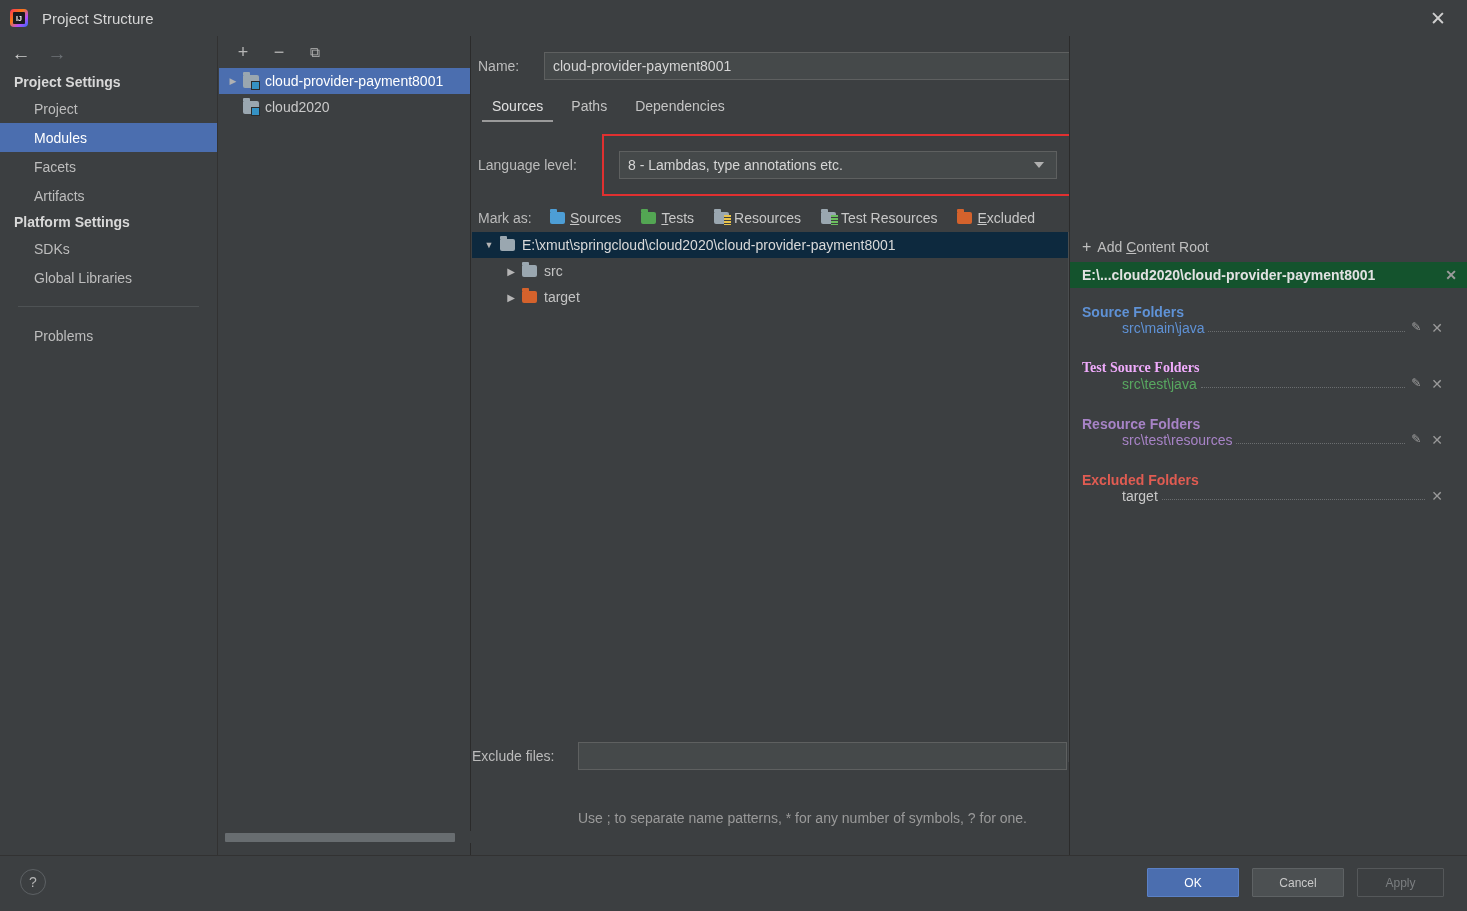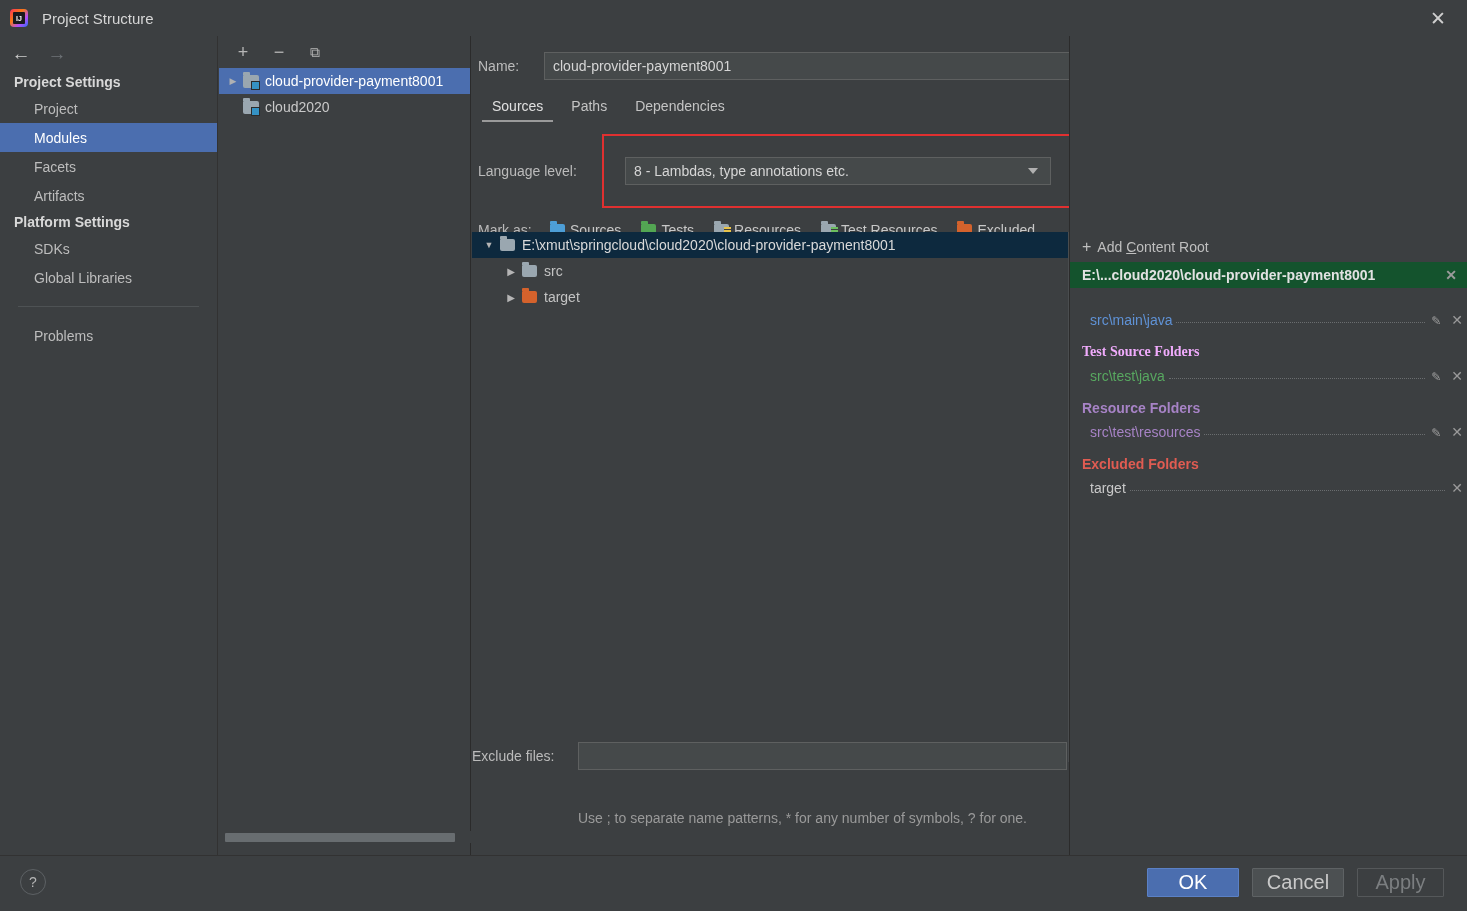--- a/index.html
+++ b/index.html
@@ -118,21 +118,21 @@
     padding: 4px 14px 8px 14px; font-size: 14px; color: #c4c4c4; cursor: pointer; position: relative;
   }
   .tab.active { color: #e0e0e0; }
   .tab.active::after {
     content: ""; position: absolute; left: 4px; right: 4px; bottom: 0; height: 2px; background: #9a9a9a;
   }
 
   .lang-row { display: flex; align-items: center; margin: 12px 0 0 6px; }
   .lang-label { width: 124px; font-size: 14px; color: #bbbbbb; }
   .lang-combo-wrap {
-    position: relative; width: 472px; padding: 21px; border: 2px solid #e03030;
+    position: relative; width: 472px; padding: 15px; border: 2px solid #e03030;
   }
   .lang-combo {
     height: 28px; background: #45494a; border: 1px solid #5e6060; display: flex; align-items: center;
     padding: 0 8px; cursor: pointer; position: relative;
   }
   .lang-combo-text { flex: 1; font-size: 14px; color: #d6d6d6; }
   .caret { width: 0; height: 0; border-left: 5px solid transparent; border-right: 5px solid transparent;
     border-top: 6px solid #b0b0b0; margin-right: 4px; }
 
   .markas-row { display: flex; align-items: center; margin: 14px 0 0 6px; gap: 0; }
@@ -195,22 +195,22 @@
     font-weight: bold; font-size: 14px; color: #e2e2e2; position: relative;
   }
   .root-header .x { position: absolute; right: 10px; color: #9b9b9b; font-size: 14px; cursor: pointer; }
   .grp { margin-top: 16px; }
   .grp-title { font-weight: bold; font-size: 14px; padding-left: 12px; }
   .grp-title.src { color: #5f92d6; }
   .grp-title.test { color: #f0abfc; font-family: Liberation Serif, serif; }
   .grp-title.res { color: #a783c6; }
   .grp-title.exc { color: #e05c52; }
   .grp-row {
-    display: flex; align-items: flex-end; height: 24px; padding-left: 20px; padding-right: 4px;
-    font-size: 14px; position: relative;
+    display: flex; align-items: flex-start; height: 24px; padding-left: 20px; padding-right: 24px;
+    font-size: 14px; position: relative; margin-left: 32px;
   }
   .grp-row .path { white-space: nowrap; }
   .grp-row .dots { flex: 1; border-bottom: 1px dotted #6a6d6f; margin: 0 6px 5px 4px; height: 12px; }
   .grp-row .pencil { color: #a0a0a0; font-size: 12px; margin-right: 10px; cursor: pointer; }
   .grp-row .x { color: #9b9b9b; font-size: 14px; cursor: pointer; }
   .path.src { color: #5f92d6; }
   .path.test { color: #58a860; }
   .path.res { color: #a783c6; }
   .path.exc { color: #c9c9c9; }
 
@@ -219,21 +219,21 @@
     position: absolute; left: 0; top: 855px; width: 1467px; height: 56px;
     background: #3c3f41; border-top: 1px solid #323232;
   }
   .help-btn {
     position: absolute; left: 20px; top: 869px; width: 26px; height: 26px; border-radius: 50%;
     border: 1px solid #5d6164; color: #b5b5b5; font-size: 14px;
     display: flex; align-items: center; justify-content: center; cursor: pointer;
   }
   .btn {
     position: absolute; top: 868px; height: 29px; border-radius: 1px;
-    font-size: 20px; display: flex; align-items: center; justify-content: center; cursor: pointer;
+    font-size: 12px; display: flex; align-items: center; justify-content: center; cursor: pointer;
     font-family: "Liberation Sans", sans-serif;
   }
   .btn-ok { left: 1147px; width: 92px; background: #4b6eaf; border: 1px solid #5b81c6; color: #ffffff; }
   .btn-cancel { left: 1252px; width: 92px; background: #4c5052; border: 1px solid #5e6264; color: #c9c9c9; }
   .btn-apply { left: 1357px; width: 87px; background: #3c3f41; border: 1px solid #55585a; color: #7b7e80; }
 </style>
 </head>
 <body>
 
 <div class="dialog">
@@ -368,20 +368,21 @@
       <span class="plus">+</span>
       <span>Add <u>C</u>ontent Root</span>
     </div>
 
     <div class="root-header">
       <span>E:\...cloud2020\cloud-provider-payment8001</span>
       <span class="x">✕</span>
     </div>
 
     <div class="grp">
+      <div class="grp-title src">Source Folders</div>
       <div class="grp-row">
         <span class="path src">src\main\java</span>
         <span class="dots"></span>
         <span class="pencil">✎</span>
         <span class="x">✕</span>
       </div>
     </div>
 
     <div class="grp">
       <div class="grp-title test">Test Source Folders</div>

